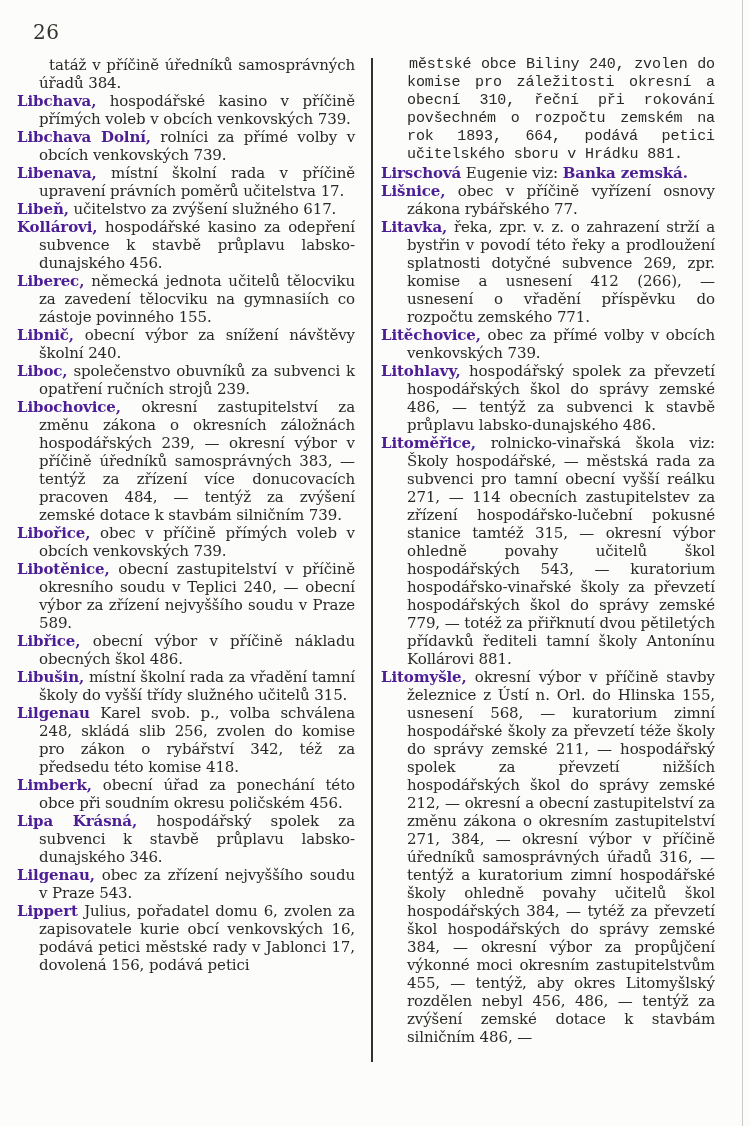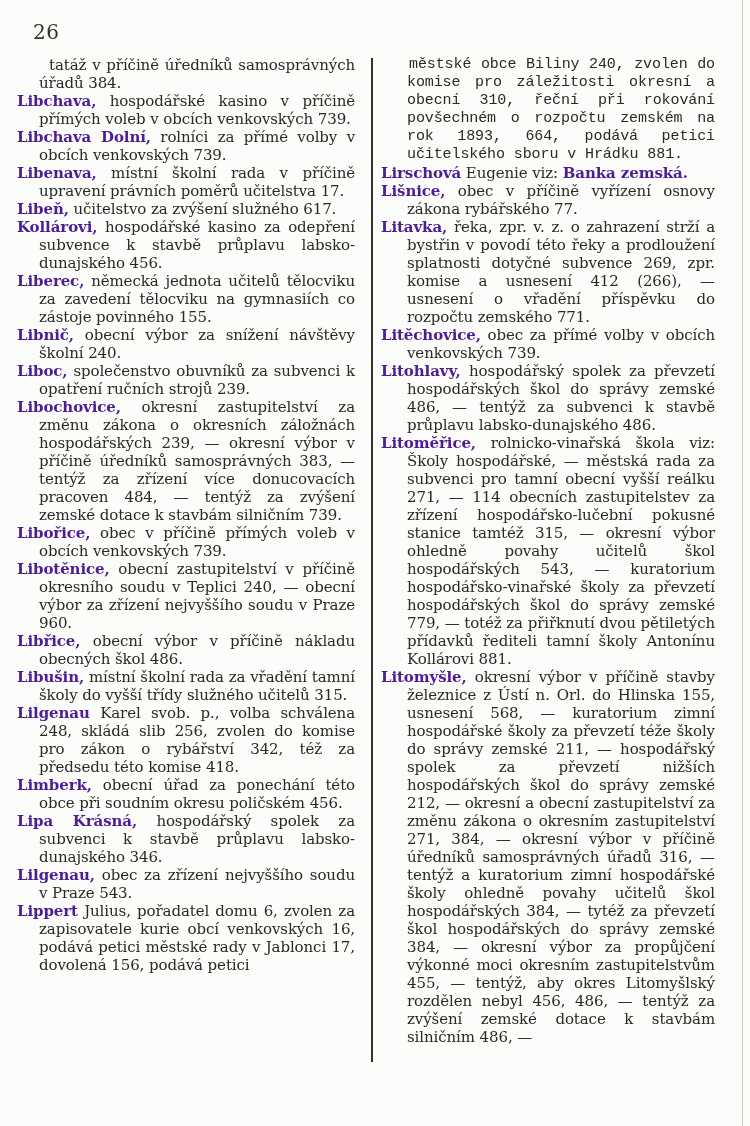--- a/index.html
+++ b/index.html
@@ -91,21 +91,21 @@
     <p class="entry"><b>Libchava,</b> <span>hospodářské kasino v příčině přímých voleb v obcích venkovských 739.</span></p>
     <p class="entry"><b>Libchava Dolní,</b> <span>rolníci za přímé volby v obcích venkovských 739.</span></p>
     <p class="entry"><b>Libenava,</b> <span>místní školní rada v příčině upravení právních poměrů učitelstva 17.</span></p>
     <p class="entry"><b>Libeň,</b> <span>učitelstvo za zvýšení služného 617.</span></p>
     <p class="entry"><b>Kollárovi,</b> <span>hospodářské kasino za odepření subvence k stavbě průplavu labsko-dunajského 456.</span></p>
     <p class="entry"><b>Liberec,</b> <span>německá jednota učitelů tělocviku za zavedení tělocviku na gymnasiích co zástoje povinného 155.</span></p>
     <p class="entry"><b>Libnič,</b> <span>obecní výbor za snížení návštěvy školní 240.</span></p>
     <p class="entry"><b>Liboc,</b> <span>společenstvo obuvníků za subvenci k opatření ručních strojů 239.</span></p>
     <p class="entry"><b>Libochovice,</b> <span>okresní zastupitelství za změnu zákona o okresních záložnách hospodářských 239, — okresní výbor v příčině úředníků samosprávných 383, — tentýž za zřízení více donucovacích pracoven 484, — tentýž za zvýšení zemské dotace k stavbám silničním 739.</span></p>
     <p class="entry"><b>Libořice,</b> <span>obec v příčině přímých voleb v obcích venkovských 739.</span></p>
-    <p class="entry"><b>Libotěnice,</b> <span>obecní zastupitelství v příčině okresního soudu v Teplici 240, — obecní výbor za zřízení nejvyššího soudu v Praze 960.</span></p>
+    <p class="entry"><b>Libotěnice,</b> <span>obecní zastupitelství v příčině okresního soudu v Teplici 240, — obecní výbor za zřízení nejvyššího soudu v Praze 589.</span></p>
     <p class="entry"><b>Libřice,</b> <span>obecní výbor v příčině nákladu obecných škol 486.</span></p>
     <p class="entry"><b>Libušin,</b> <span>místní školní rada za vřadění tamní školy do vyšší třídy služného učitelů 315.</span></p>
     <p class="entry"><b>Lilgenau</b> <span>Karel svob. p., volba schválena 248, skládá slib 256, zvolen do komise pro zákon o rybářství 342, též za předsedu této komise 418.</span></p>
     <p class="entry"><b>Limberk,</b> <span>obecní úřad za ponechání této obce při soudním okresu poličském 456.</span></p>
     <p class="entry"><b>Lipa Krásná,</b> <span>hospodářský spolek za subvenci k stavbě průplavu labsko-dunajského 346.</span></p>
     <p class="entry"><b>Lilgenau,</b> <span>obec za zřízení nejvyššího soudu v Praze 543.</span></p>
     <p class="entry"><b>Lippert</b> <span>Julius, pořadatel domu 6, zvolen za zapisovatele kurie obcí venkovských 16, podává petici městské rady v Jablonci 17, dovolená 156, podává petici</span></p>
   </div>
 
 <div class="divider-rule"></div>

